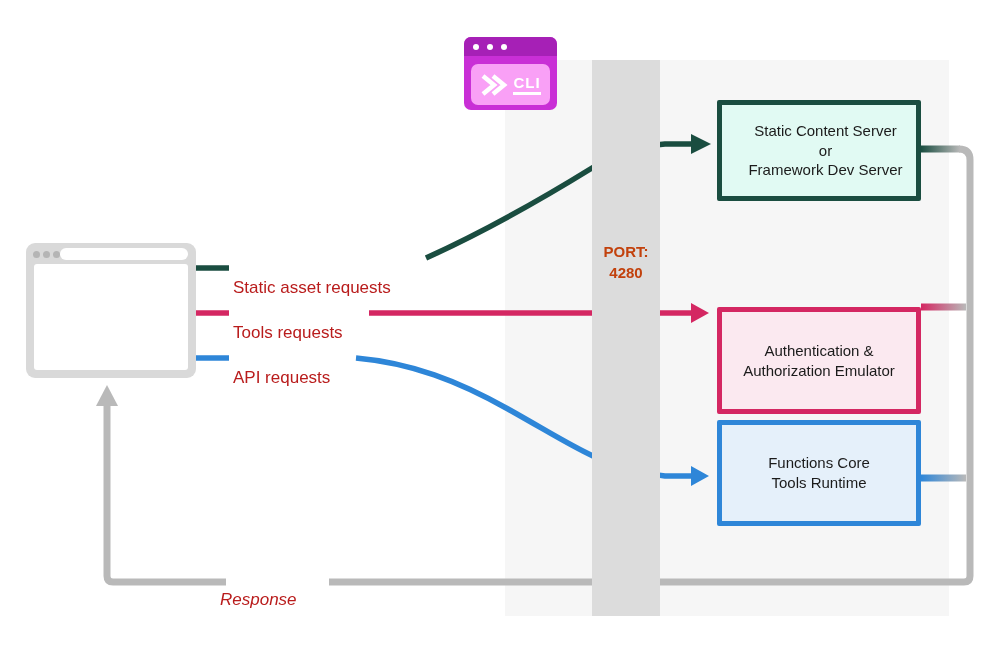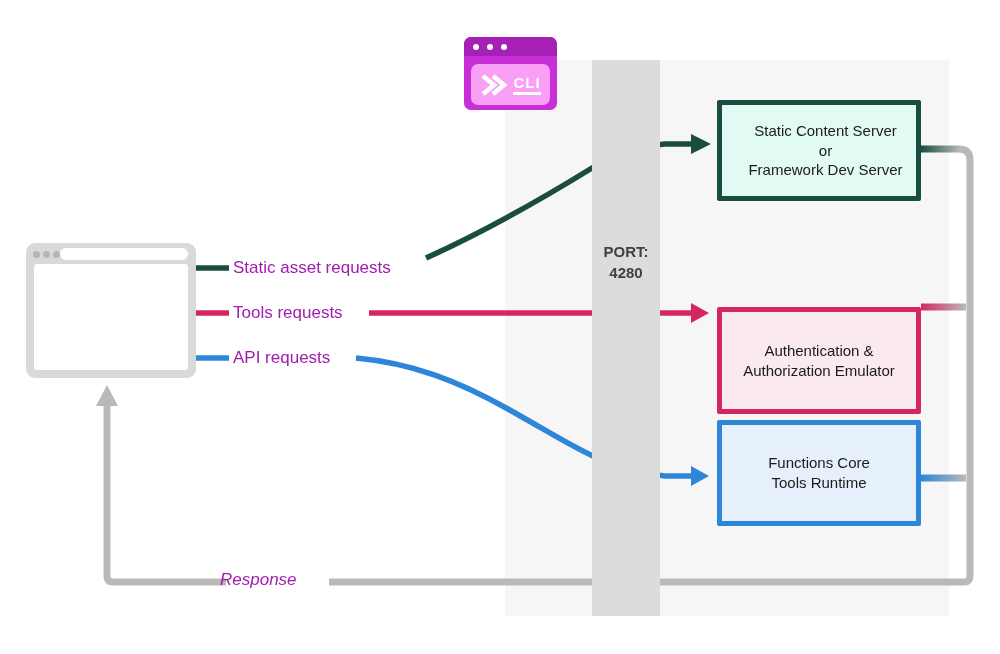--- a/index.html
+++ b/index.html
@@ -11,26 +11,26 @@
     position:absolute;left:505px;top:60px;width:444px;height:556px;
     background:var(--panel,#f6f6f6);z-index:1;
   }
   svg.lines{position:absolute;left:0;top:0;z-index:2;}
   .port-bar{
     position:absolute;left:592px;top:60px;width:68px;height:556px;
     background:var(--bar,#dcdcdc);z-index:3;
   }
   .port-text{
     position:absolute;top:181px;left:0;width:100%;text-align:center;
-    font-weight:bold;font-size:15px;line-height:21px;color:#404040;
+    font-weight:bold;font-size:15px;line-height:21px;color:#c2410c;
   }
   .port-text span{display:block;}
   .lbl{
     position:absolute;transform:translateY(-50%);font-size:17px;
-    white-space:nowrap;color:#a21caf;z-index:4;
+    white-space:nowrap;color:#b91c1c;z-index:4;margin-top:20px;
   }
   
   .browser{
     position:absolute;left:26px;top:243px;width:170px;height:135px;
     background:#d9d9d9;border-radius:9px;z-index:4;
   }
   .browser .dots{position:absolute;left:7px;top:8px;display:flex;gap:3px;}
   .browser .dot{width:7px;height:7px;border-radius:50%;background:#b5b5b5;}
   .browser .addr{
     position:absolute;left:34px;top:5px;width:128px;height:12px;

